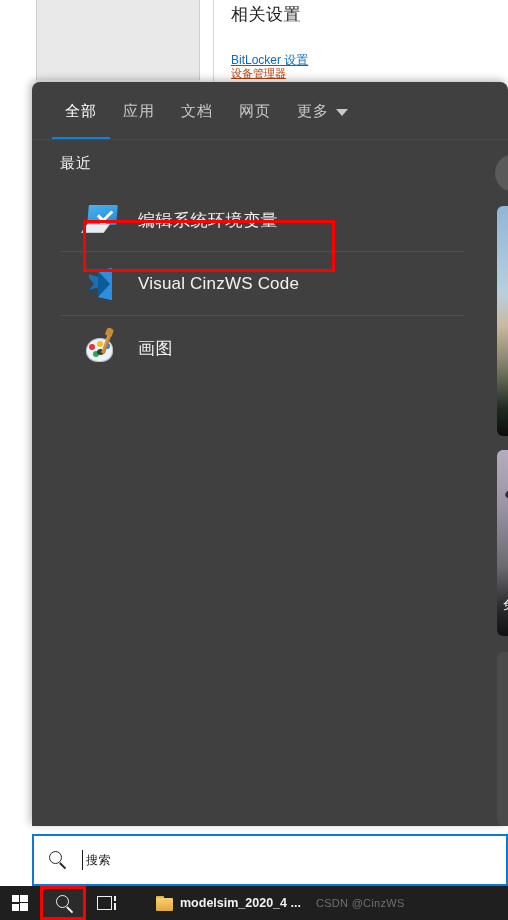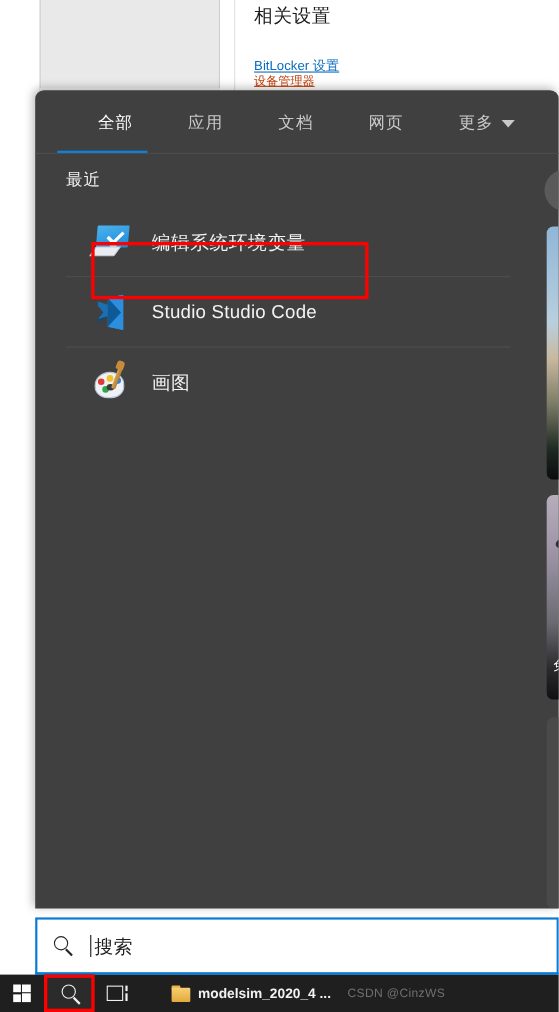--- a/index.html
+++ b/index.html
@@ -81,21 +81,20 @@
     position: relative;
     height: 58px;
     display: flex; align-items: center;
     padding: 0 13px;
     cursor: default;
   }
   .tab-label {
     font-size: 15px;
     color: #c9c9c9;
     letter-spacing: 1px;
-    margin-left: 24px;
   }
   .tab.active .tab-label { color: #ffffff; }
   .tab.active::after {
     content: "";
     position: absolute;
     left: 0px; right: 0px; bottom: 0px;
     height: 3px;
     background: #0a84e0;
   }
   .caret {
@@ -288,21 +287,21 @@
     position: absolute; left: 12px; top: 12px;
     width: 8px; height: 1.6px;
     background: #262626;
     transform: rotate(45deg);
     transform-origin: left center;
   }
   .search-caret {
     width: 1px; height: 20px; background: #1a1a1a; margin-right: 3px; flex: none;
   }
   .search-placeholder {
-    font-size: 17px; color: #1f1f1f; letter-spacing: 0.5px;
+    font-size: 12px; color: #1f1f1f; letter-spacing: 0.5px;
   }
 
   
   .taskbar {
     position: absolute;
     left: 0; bottom: 0;
     width: 508px; height: 34px;
     background: #1f1f1f;
     display: flex; align-items: center;
   }
@@ -450,21 +449,21 @@
           <div class="result-icon ico-vscode">
             <svg width="36" height="36" viewBox="0 0 36 36">
               <polygon points="5,24 14,13 14,21 5,28" fill="#0f4b7a"></polygon>
               <polygon points="5,12 14,19 14,11 5,8" fill="#1c6fb0"></polygon>
               <polygon points="14,5 14,31 28,34 28,2" fill="#2a8fe0"></polygon>
               <polygon points="14,5 28,2 28,34 14,31 26,18" fill="#2b8ede"></polygon>
               <polygon points="5,12 26,18 5,24 10,18" fill="#1b6fb5"></polygon>
               <polygon points="26,18 14,31 14,5" fill="#0e5a96"></polygon>
             </svg>
           </div>
-          <div class="result-label latin">Studio Studio Code</div>
+          <div class="result-label latin">Visual CinzWS Code</div>
           <div class="row-divider" style="bottom:0;"></div>
         </div>
 
         <div class="result-row">
           <div class="result-icon ico-paint">
             <span class="palette"></span>
             <span class="dot d1"></span>
             <span class="dot d2"></span>
             <span class="dot d3"></span>
             <span class="dot d4"></span>

